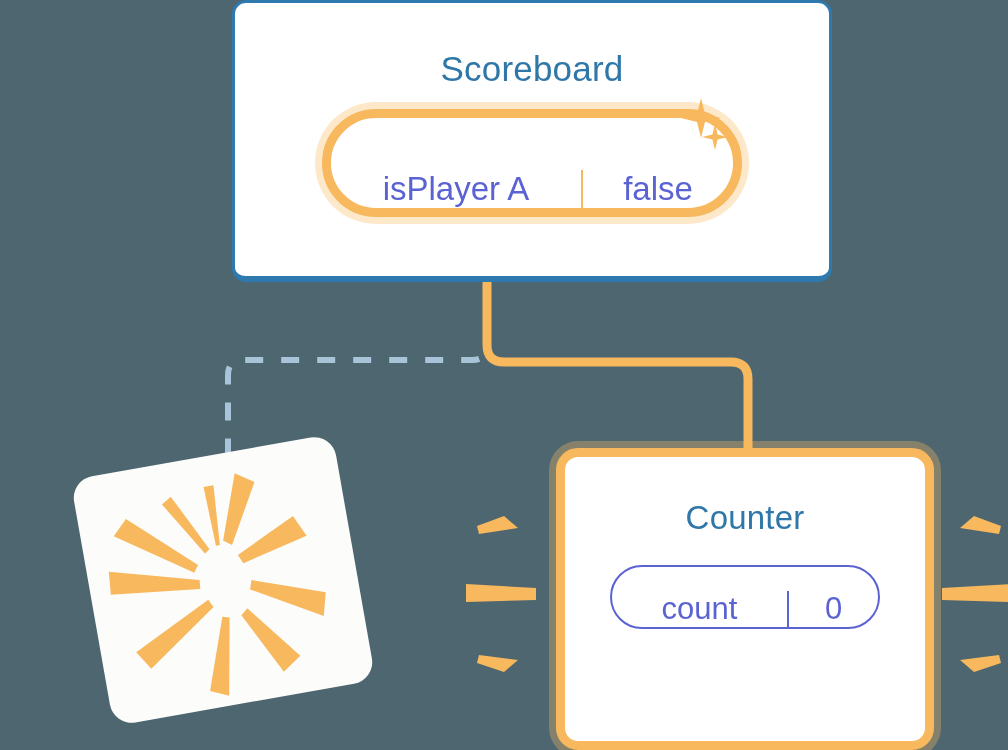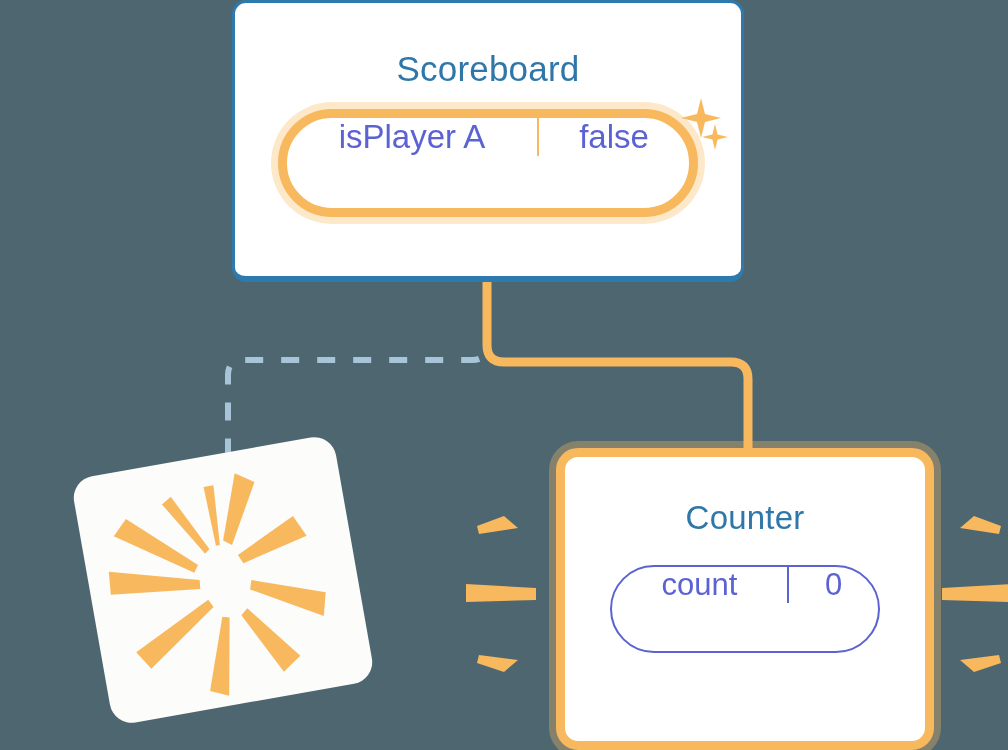--- a/index.html
+++ b/index.html
@@ -23,21 +23,21 @@
     top: 0;
     width: 1008px;
     height: 750px;
   }
 
   
   #scoreboard-card {
     position: absolute;
     left: 232px;
     top: 0px;
-    width: 512px;
+    width: 600px;
     height: 282px;
     background: #ffffff;
     border: 3px solid #2e7aae;
     border-bottom-width: 6px;
     border-radius: 14px;
     box-sizing: border-box;
   }
   .card-title {
     text-align: center;
     color: #2e77a8;
@@ -46,21 +46,21 @@
     margin-top: 46px;
   }
 
   
   .pill-wrap {
     display: flex;
     justify-content: center;
   }
   .pill {
     display: flex;
-    align-items: flex-start;
+    align-items: flex-end;
     background: #ffffff;
     box-sizing: border-box;
   }
   .pill-key, .pill-val {
     display: flex;
     align-items: center;
     justify-content: center;
     color: #5b63d3;
     white-space: nowrap;
   }
@@ -137,21 +137,21 @@
     box-sizing: border-box;
     box-shadow: 0 0 0 7px rgba(248,184,94,0.33);
   }
   #counter-card .card-title {
     margin-top: 42px;
     font-size: 33px;
   }
   #counter-pill {
     margin-top: 28px;
     width: 270px;
-    height: 88px;
+    height: 64px;
     border: 2px solid #5b63d3;
     border-radius: 44px;
   }
   #counter-pill .pill-key {
     width: 175px;
     font-size: 31px;
     border-right: 2px solid #5b63d3;
   }
   #counter-pill .pill-val {
     flex: 1;

